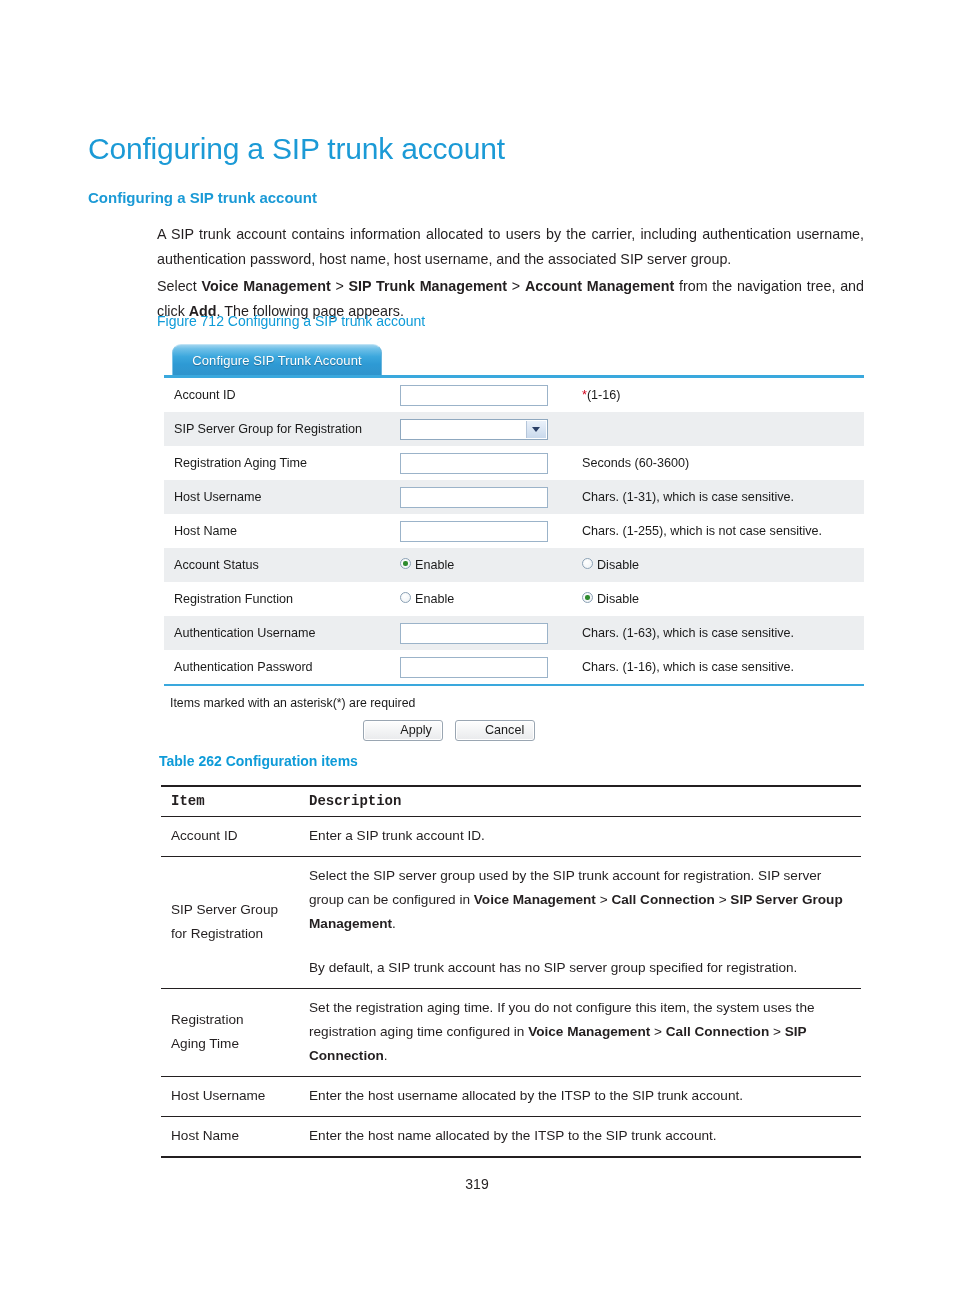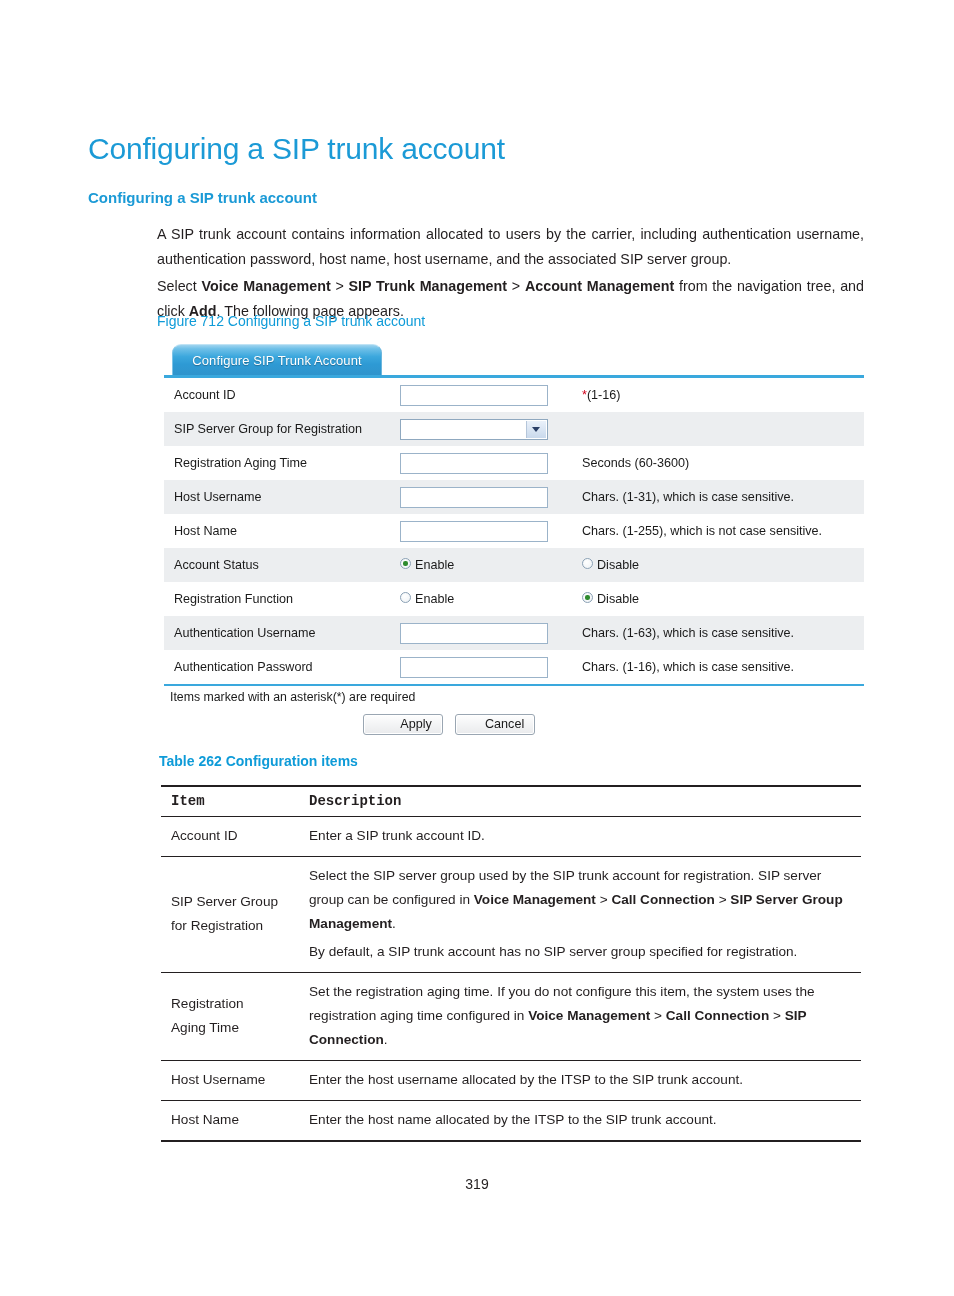--- a/index.html
+++ b/index.html
@@ -234,21 +234,21 @@
   }
   .form-rule-bottom {
     width: 700px;
     height: 2px;
     background: #3aa8dd;
   }
 
   .asterisk-note {
     font-size: 12.3px;
     color: #1a1a1a;
-    padding: 4px 0 0 6px;
+    padding: 10px 0 0 6px;
   }
 
   .btn-row {
     width: 700px;
     text-align: center;
     padding-top: 10px;
     padding-right: 130px;
     box-sizing: border-box;
   }
   .btn {
@@ -291,21 +291,21 @@
     border-bottom: 1px solid #231f20;
     line-height: 24px;
   }
   .desc-table tr.last td {
     border-bottom: 2.2px solid #231f20;
   }
   .desc-table col.c1 { width: 138px; }
   .desc-table b { font-weight: bold; }
   .desc-table td.item { vertical-align: middle; }
   .desc-table p { margin: 0; }
-  .desc-table p + p { margin-top: 4px; }
+  .desc-table p + p { margin-top: 20px; }
 </style>
 </head>
 <body>
 
 <div class="page">
 
   <h1 class="h1-title">Configuring a SIP trunk account</h1>
 
   <h2 class="h2-title">Configuring a SIP trunk account</h2>
 

